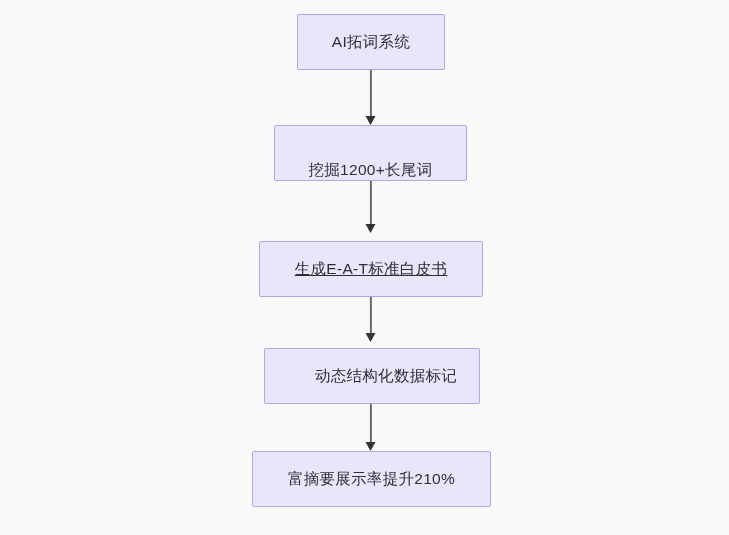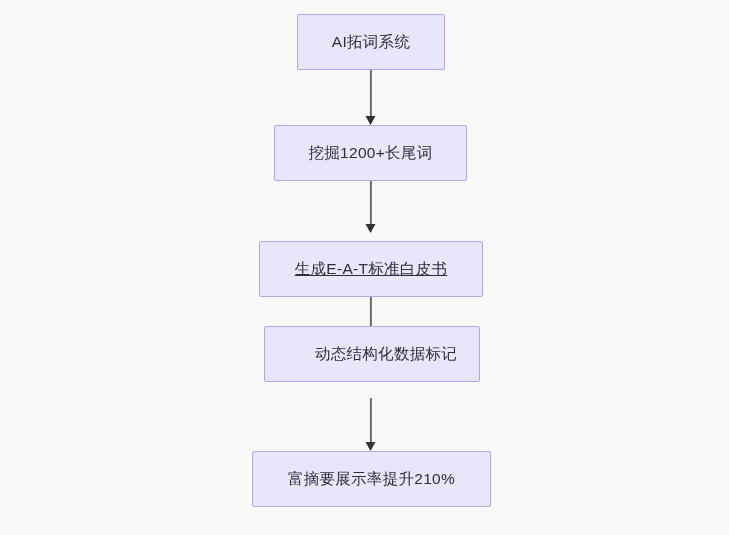--- a/index.html
+++ b/index.html
@@ -82,29 +82,29 @@
 
   <div class="edge" style="left:371px; top:398px; height:53px;">
     <div class="edge-line" style="height:45px;"></div>
     <div class="edge-head" style="top:44px;"></div>
   </div>
 
   <div class="node" style="left:297px; top:14px; width:148px; height:56px;">
     <span class="node-label">AI拓词系统</span>
   </div>
 
-  <div class="node" style="left:274px; top:125px; width:193px; height:56px;">
+  <div class="node" style="left:274px; top:125px; width:193px; height:56px;align-items:flex-end;">
     <span class="node-label">挖掘1200+长尾词</span>
   </div>
 
   <div class="node" style="left:259px; top:241px; width:224px; height:56px;text-decoration:underline;">
     <span class="node-label">生成E-A-T标准白皮书</span>
   </div>
 
-  <div class="node" style="left:264px; top:326px; width:216px; height:56px;padding-left:28px;">
+  <div class="node" style="left:264px; top:348px; width:216px; height:56px;padding-left:28px;">
     <span class="node-label">动态结构化数据标记</span>
   </div>
 
   <div class="node" style="left:252px; top:451px; width:239px; height:56px;justify-content:center;">
     <span class="node-label">富摘要展示率提升210%</span>
   </div>
 
 </div>
 
 </body></html>

